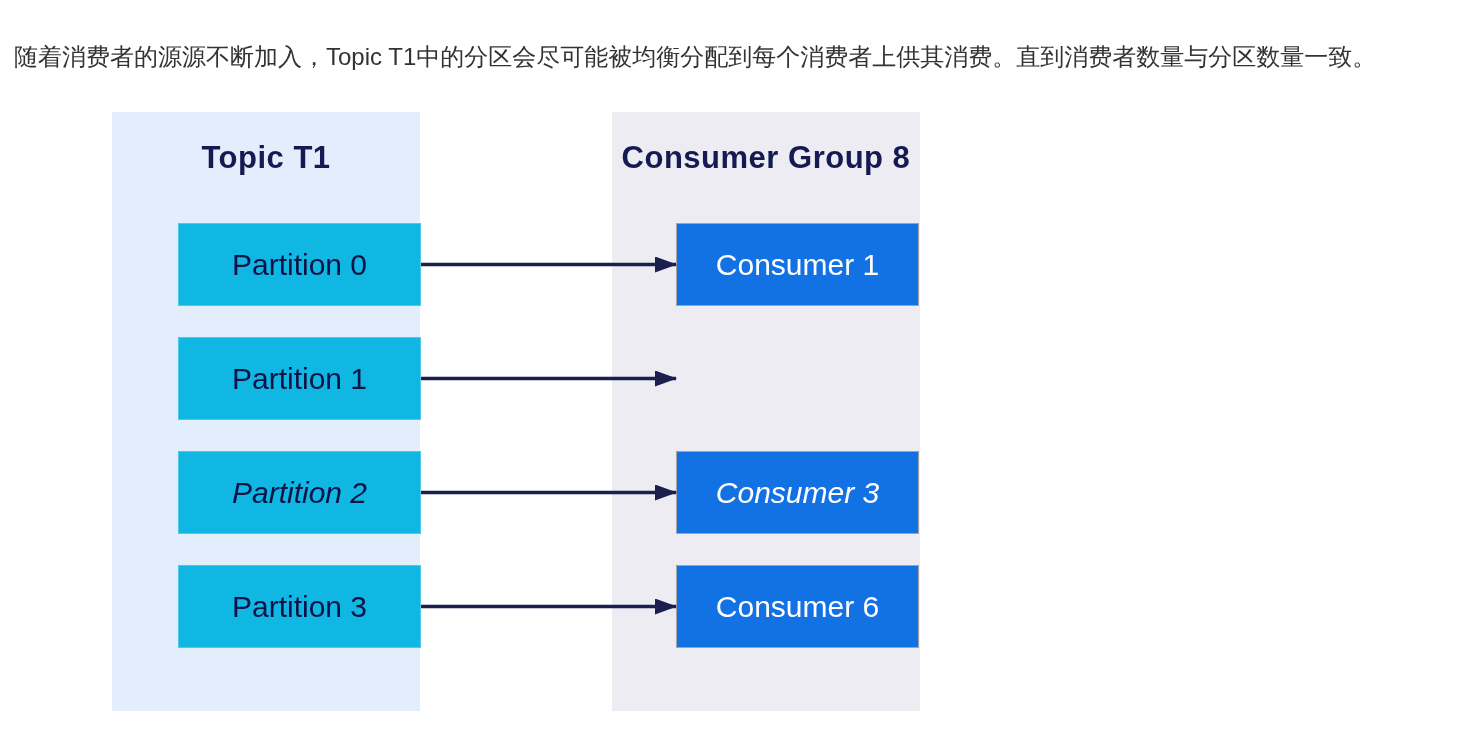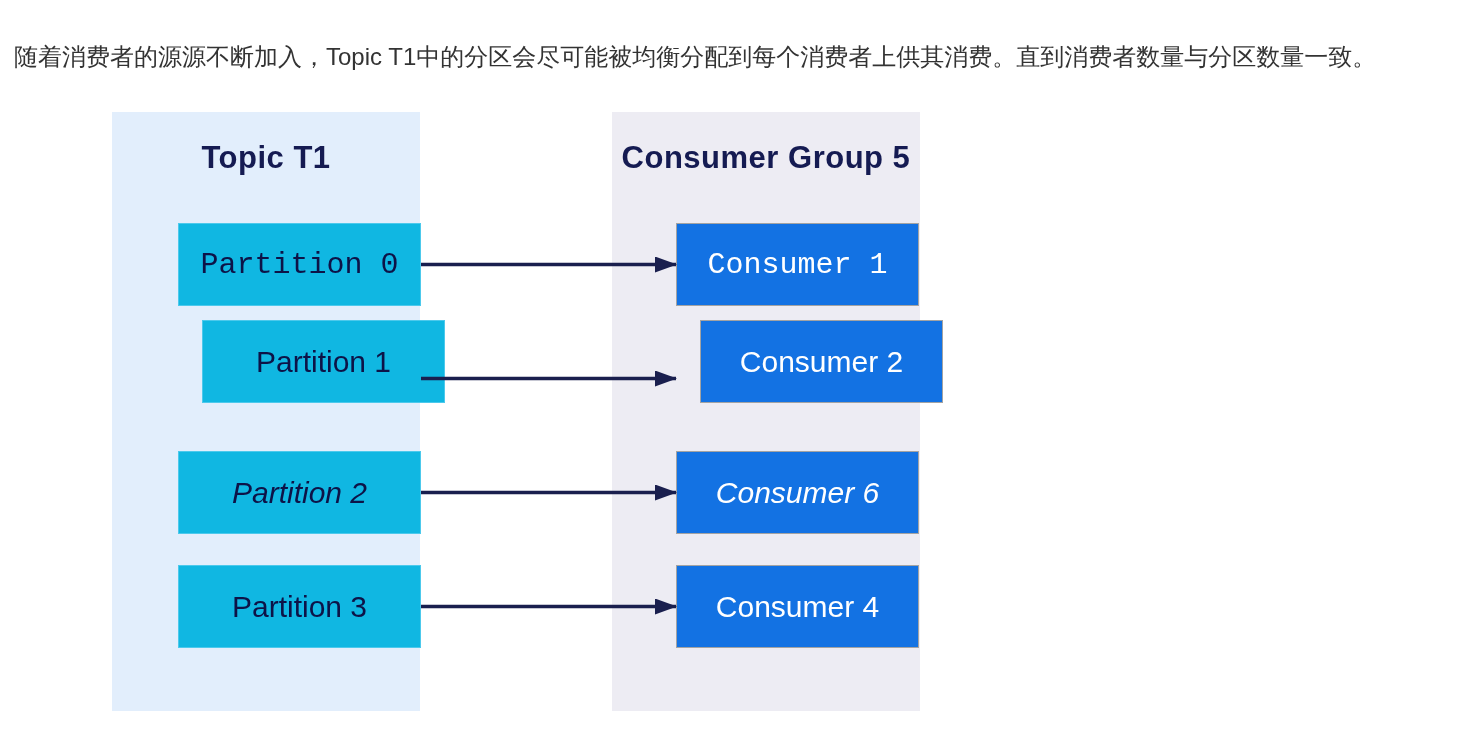--- a/index.html
+++ b/index.html
@@ -51,22 +51,22 @@
     background: #10b7e2;
     border: 1px solid #4cc9ec;
     color: #0d1347;
   }
   .node-consumer {
     left: 64px;
     background: #1372e3;
     border: 1px solid #a3a3a3;
     color: #ffffff;
   }
-  .row0 { top: 111px; font-family: Liberation Mono, monospace; }
-  .row1 { top: 208px; margin-left: 24px; }
+  .row0 { top: 111px; }
+  .row1 { top: 225px; }
   .row2 { top: 339px; font-style: italic; }
   .row3 { top: 453px; }
 
   #arrow-layer {
     position: absolute;
     left: 0; top: 0;
     width: 1476px; height: 750px;
     pointer-events: none;
   }
 </style>
@@ -79,25 +79,24 @@
 
   <div class="panel panel-topic">
     <div class="panel-title">Topic T1</div>
     <div class="node node-partition row0">Partition 0</div>
     <div class="node node-partition row1">Partition 1</div>
     <div class="node node-partition row2">Partition 2</div>
     <div class="node node-partition row3">Partition 3</div>
   </div>
 
   <div class="panel panel-consumer">
-    <div class="panel-title">Consumer Group 5</div>
+    <div class="panel-title">Consumer Group 8</div>
     <div class="node node-consumer row0">Consumer 1</div>
-    <div class="node node-consumer row1">Consumer 2</div>
-    <div class="node node-consumer row2">Consumer 6</div>
-    <div class="node node-consumer row3">Consumer 4</div>
+    <div class="node node-consumer row2">Consumer 3</div>
+    <div class="node node-consumer row3">Consumer 6</div>
   </div>
 
   <svg id="arrow-layer" viewBox="0 0 1476 750" xmlns="http://www.w3.org/2000/svg">
     <defs>
       <marker id="arrowhead" markerUnits="userSpaceOnUse" markerWidth="22" markerHeight="16" refX="21" refY="8" orient="auto">
         <path d="M0,0 L22,8 L0,16 Z" fill="#1a1f4e"></path>
       </marker>
     </defs>
     <g id="arrow-group">
         <line x1="421" y1="264.5" x2="676" y2="264.5" stroke="#1a1f4e" stroke-width="3.5" marker-end="url(#arrowhead)"></line>

